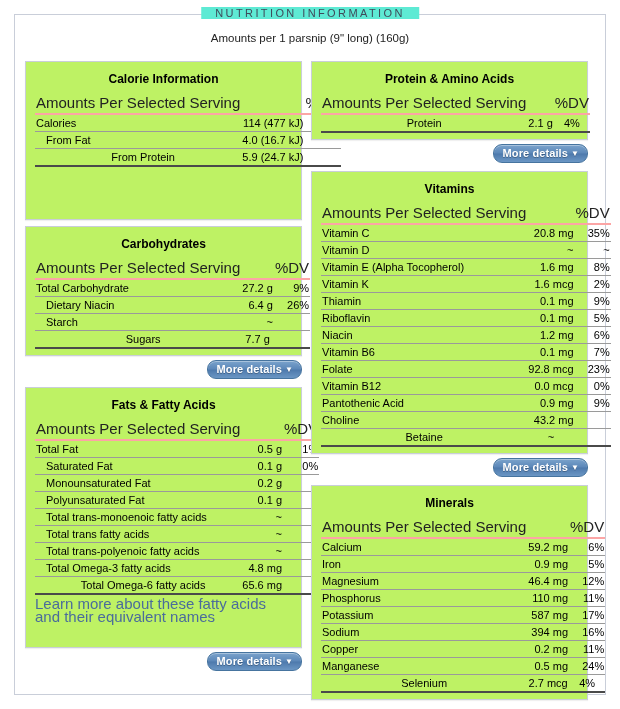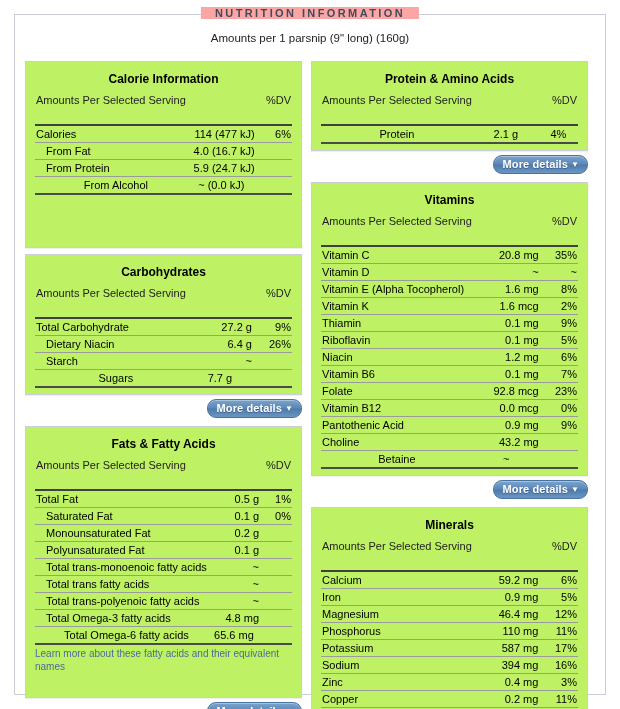--- a/index.html
+++ b/index.html
@@ -24,24 +24,24 @@
     height: 681px;
     border: 1px solid #c9ced9;
     border-top: 1px solid #c9ced9;
     box-sizing: border-box;
   }
   .frame-legend {
     position: absolute;
     left: 50%;
     transform: translateX(-50%);
     top: -8px;
-    background: #fca5a5;
+    background: #5eead4;
     padding: 0 14px;
     font-size: 11px;
-    font-weight: bold;
+    font-weight: normal;
     letter-spacing: 2.4px;
     color: #3f4a5a;
     white-space: nowrap;
   }
   .subtitle {
     position: absolute;
     top: 17px;
     left: 0;
     width: 100%;
     text-align: center;
@@ -89,24 +89,24 @@
     font-size: 11px;
   }
   table.nutri th, table.nutri td {
     padding: 2px 1px 2px 1px;
     font-weight: normal;
     vertical-align: bottom;
     white-space: nowrap;
   }
   
   table.nutri tr.head th {
-    font-size: 11px;
+    font-size: 15px;
     color: #222;
-    border-bottom: 2px solid #404040;
-    padding-bottom: 18px;
+    border-bottom: 2px solid #fca5a5;
+    padding-bottom: 2px;
   }
   table.nutri tr.head th.c-name { text-align: left; }
   table.nutri tr.head th.c-val  { text-align: right; }
   table.nutri tr.head th.c-dv   { text-align: right; }
 
   table.nutri tr.row td {
     border-bottom: 1px solid #9a9a9a;
   }
   table.nutri tr.row:last-child td {
     border-bottom: 2px solid #4a4a4a;
@@ -139,21 +139,21 @@
     background: linear-gradient(180deg, #7ba3cc 0%, #5b87b8 48%, #4d79ac 52%, #6b96c4 100%);
     border: 1px solid #46749f;
     border-radius: 9px;
     text-shadow: 0 1px 0 rgba(0,0,0,0.25);
     box-shadow: inset 0 1px 0 rgba(255,255,255,0.35);
     letter-spacing: 0.1px;
   }
   .more-btn .caret { font-size: 8px; margin-left: 3px; position: relative; top: -1px; }
 
   .note-link {
-    font-size: 10px;
+    font-size: 15px;
     line-height: 12.5px;
     color: #4a6c9b;
     margin-top: 3px;
     cursor: pointer;
   }
 </style>
 </head>
 <body>
 
 <div class="page-frame">
@@ -181,25 +181,20 @@
               <tr class="row">
                 <td class="c-name indent-1">From Fat</td>
                 <td class="c-val">4.0 (16.7 kJ)</td>
                 <td class="c-dv"></td>
               </tr>
               <tr class="row">
                 <td class="c-name indent-1">From Protein</td>
                 <td class="c-val">5.9 (24.7 kJ)</td>
                 <td class="c-dv"></td>
               </tr>
-              <tr class="row">
-                <td class="c-name indent-1">From Alcohol</td>
-                <td class="c-val">~ (0.0 kJ)</td>
-                <td class="c-dv"></td>
-              </tr>
             </tbody>
           </table>
         <div class="filler"></div>
       </div>
 
       <div class="panel">
         <div class="panel-title">Carbohydrates</div>
         <table class="nutri">
             <tbody>
               <tr class="head">
@@ -444,25 +439,20 @@
                 <td class="c-name">Potassium</td>
                 <td class="c-val">587 mg</td>
                 <td class="c-dv">17%</td>
               </tr>
               <tr class="row">
                 <td class="c-name">Sodium</td>
                 <td class="c-val">394 mg</td>
                 <td class="c-dv">16%</td>
               </tr>
               <tr class="row">
-                <td class="c-name">Zinc</td>
-                <td class="c-val">0.4 mg</td>
-                <td class="c-dv">3%</td>
-              </tr>
-              <tr class="row">
                 <td class="c-name">Copper</td>
                 <td class="c-val">0.2 mg</td>
                 <td class="c-dv">11%</td>
               </tr>
               <tr class="row">
                 <td class="c-name">Manganese</td>
                 <td class="c-val">0.5 mg</td>
                 <td class="c-dv">24%</td>
               </tr>
               <tr class="row">

